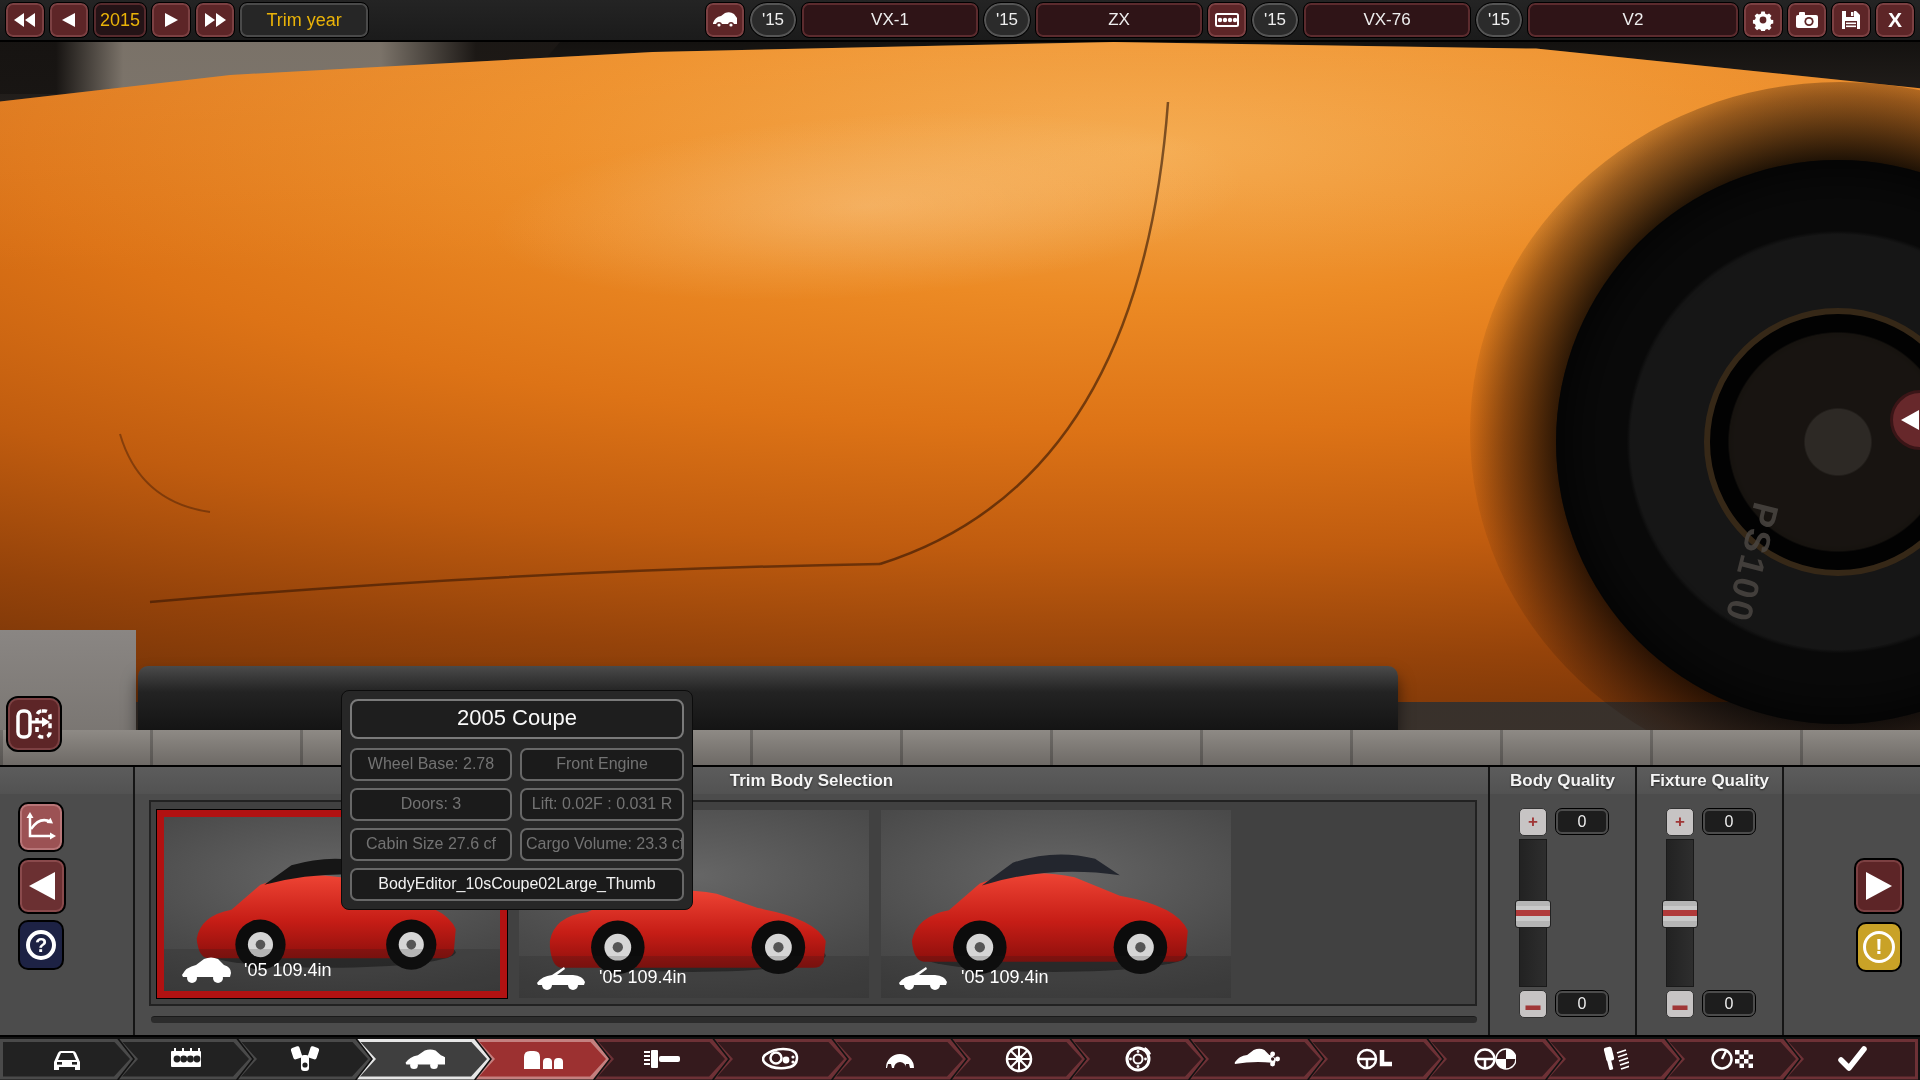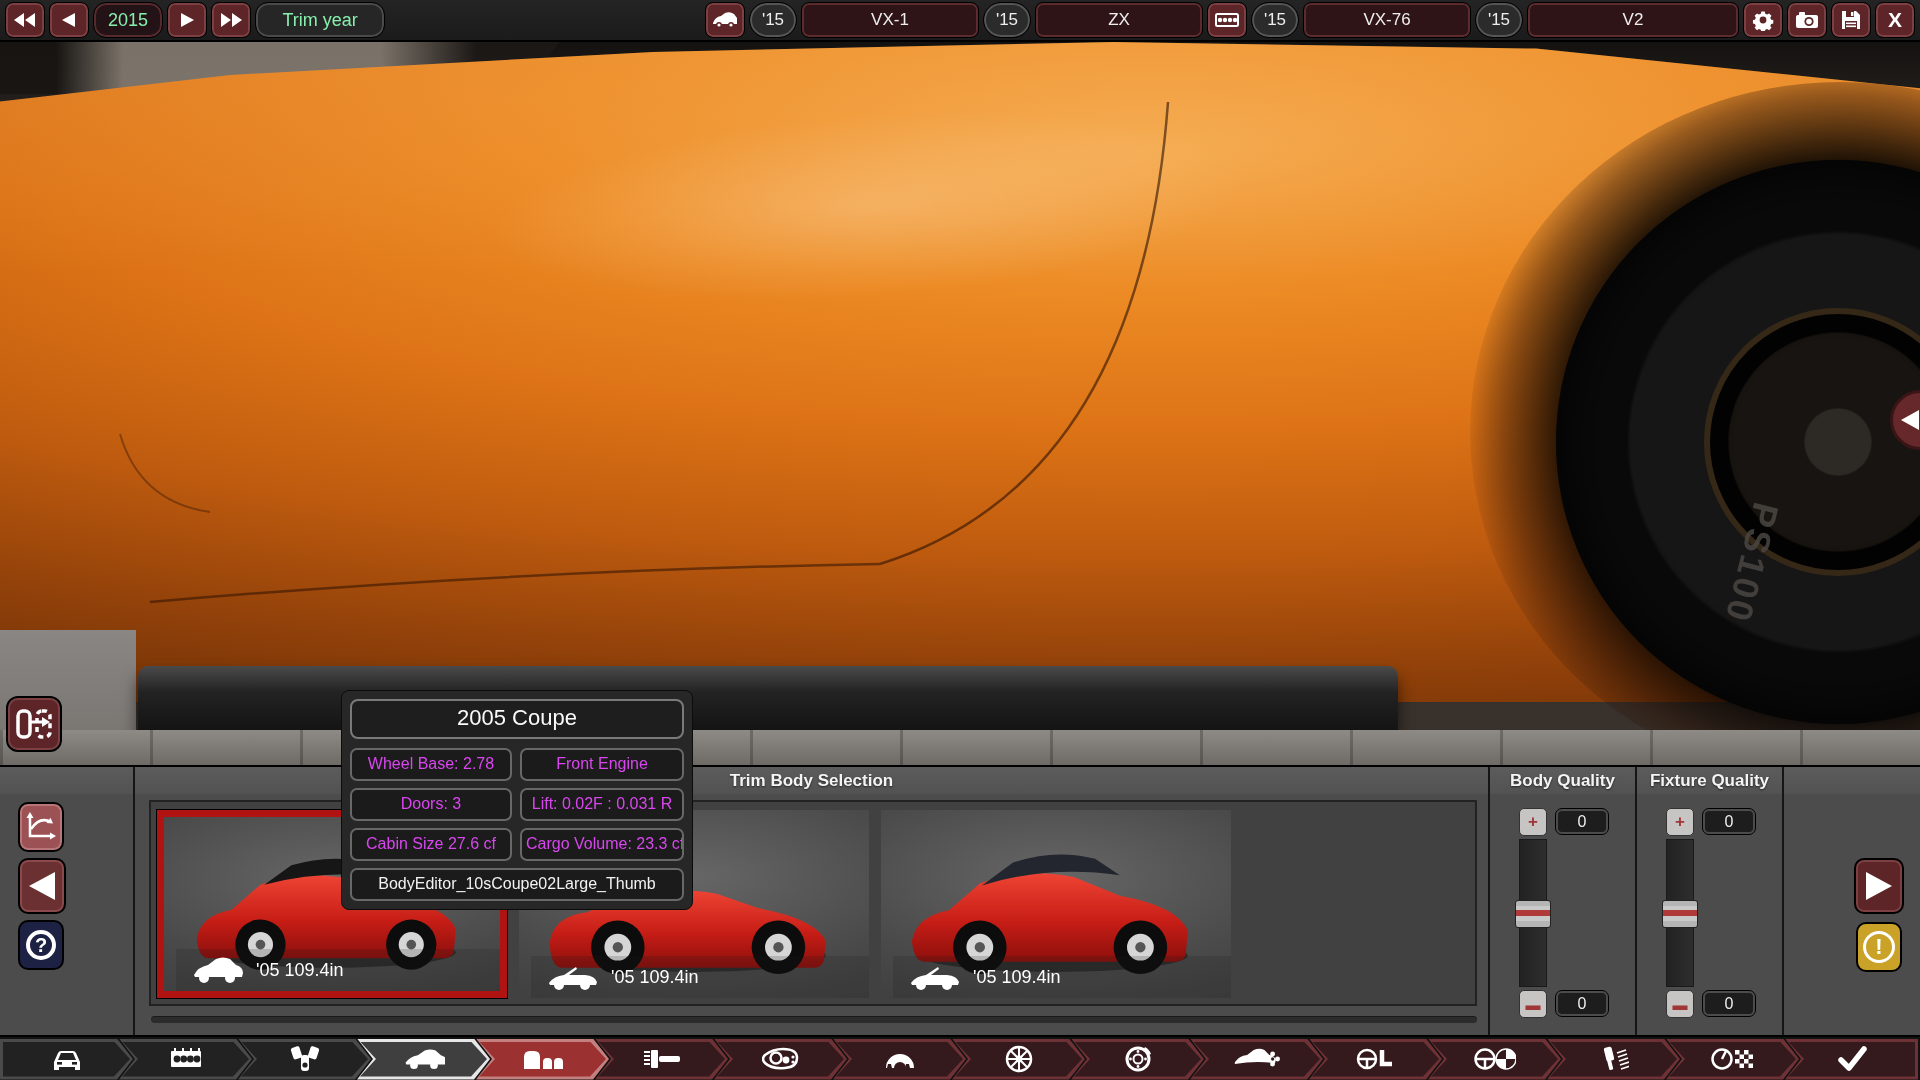--- a/index.html
+++ b/index.html
@@ -8,23 +8,23 @@
   #app { position:relative; width:1920px; height:1080px; background:#2c2c2c; }
 
   
   .topbar { position:absolute; top:0; left:0; width:1920px; height:42px;
             background:linear-gradient(#242424,#1b1b1b); border-bottom:2px solid #000;
             display:flex; align-items:center; gap:6px; padding:0 6px; z-index:50; }
   .tb-btn { height:34px; min-width:38px; border-radius:7px; background:#5d2527;
             border:2px solid #7c4042; outline:1px solid #000; display:flex;
             align-items:center; justify-content:center; color:#fff; }
   .tb-btn svg { display:block; }
-  .tb-box { height:34px; border-radius:12px; background:#241316; border:2px solid #572a2d;
-            outline:1px solid #000; color:#86efac; font-size:18px; display:flex;
-            align-items:center; justify-content:center; padding:0 12px; }
+  .tb-box { height:34px; border-radius:7px; background:#241316; border:2px solid #572a2d;
+            outline:1px solid #000; color:#eab308; font-size:18px; display:flex;
+            align-items:center; justify-content:center; padding:0 4px; }
   .tb-gray { background:#262626; border-color:#4a4a4a; }
   .tab-year { width:46px; height:34px; border-radius:17px; background:#2b2b2b; border:2px solid #555;
               outline:1px solid #000; color:#eee; font-size:17px; display:flex;
               align-items:center; justify-content:center; }
   .tab-model { height:34px; border-radius:7px; background:#2f1417; border:2px solid #5c2b2e;
                outline:1px solid #000; color:#eee; font-size:17px; display:flex;
                align-items:center; justify-content:center; }
   .spacer { flex:1; }
 
   
@@ -68,21 +68,21 @@
     align-items:center; justify-content:center; }
   .panel-toggle { position:absolute; right:-30px; top:348px; width:60px; height:60px; border-radius:50%;
     background:#67282b; border:3px solid #3a1517; display:flex; align-items:center; padding-left:8px; }
 
   
   .tooltip { position:absolute; left:307px; top:690px; width:352px; z-index:60;
     background:#272727; border:1px solid #0c0c0c; border-radius:8px; padding:8px;margin-left:34px; }
   .tt-title { background:#1e1e1e; border:2px solid #7a7a7a; border-radius:8px; color:#fafafa;
     font-size:22px; text-align:center; padding:4px 0 6px; margin-bottom:9px; }
   .tt-row { display:flex; gap:8px; margin-bottom:7px; }
-  .tt-cell { background:#1b1b1b; border:2px solid #686868; border-radius:7px; color:#d946ef;
+  .tt-cell { background:#1b1b1b; border:2px solid #686868; border-radius:7px; color:#737373;
     font-size:16px; text-align:center; padding:5px 4px 6px; white-space:nowrap; overflow:hidden; }
   .tt-left { width:162px; } .tt-right { flex:1; }
   .tt-footer { background:#1b1b1b; border:2px solid #686868; border-radius:7px; color:#f2f2f2;
     font-size:16px; text-align:center; padding:5px 2px 6px; }
 
   
   .bottom-panel { position:absolute; top:765px; left:0; width:1920px; height:270px;
     background:#4c4c4c; border-top:2px solid #000;text-align:right; }
   .panel-header { position:absolute; top:0; left:0; width:1920px; height:27px; display:flex; }
   .ph-cell { height:27px; border-right:2px solid #151515; background:linear-gradient(#5c5c5c,#525252);
@@ -90,21 +90,21 @@
     justify-content:center; text-shadow:0 1px 2px rgba(0,0,0,.6); }
   .panel-content { position:absolute; top:27px; left:0; width:1920px; height:243px; display:flex; }
   .pc-col { height:243px; border-right:2px solid #151515; position:relative; background:#4c4c4c; }
 
   .tile-area { position:absolute; left:14px; top:6px; width:1328px; height:206px;
     background:#414141; border:2px solid #222; }
   .tile { position:absolute; top:8px; width:350px; height:188px;
     background:radial-gradient(120% 90% at 50% 35%, #666 0%, #4a4a4a 55%, #3a3a3a 100%);
     overflow:hidden; }
   .tile.selected { border:7px solid #b11212; box-shadow:0 0 0 1px #000; }
-  .tile-label { position:absolute; left:12px; bottom:0; width:100%; height:42px; display:flex;
+  .tile-label { position:absolute; left:0; bottom:0; width:100%; height:42px; display:flex;
     align-items:center; gap:12px; padding-left:16px; background:rgba(30,30,30,.18);
     color:#fff; font-size:18px; }
   .tile-car { position:absolute; left:0; top:0; width:100%; height:100%; }
   .scrollbar { position:absolute; left:16px; top:222px; width:1326px; height:7px;
     background:#2c2c2c; border-radius:4px; border-top:1px solid #1a1a1a; }
 
   
   .q-plus, .q-minus { position:absolute; left:29px; width:28px; height:28px; border-radius:5px;
     background:#c7c4c4; border:1px solid #333; color:#a03636; font-weight:bold;
     display:flex; align-items:center; justify-content:center; font-size:17px; }

